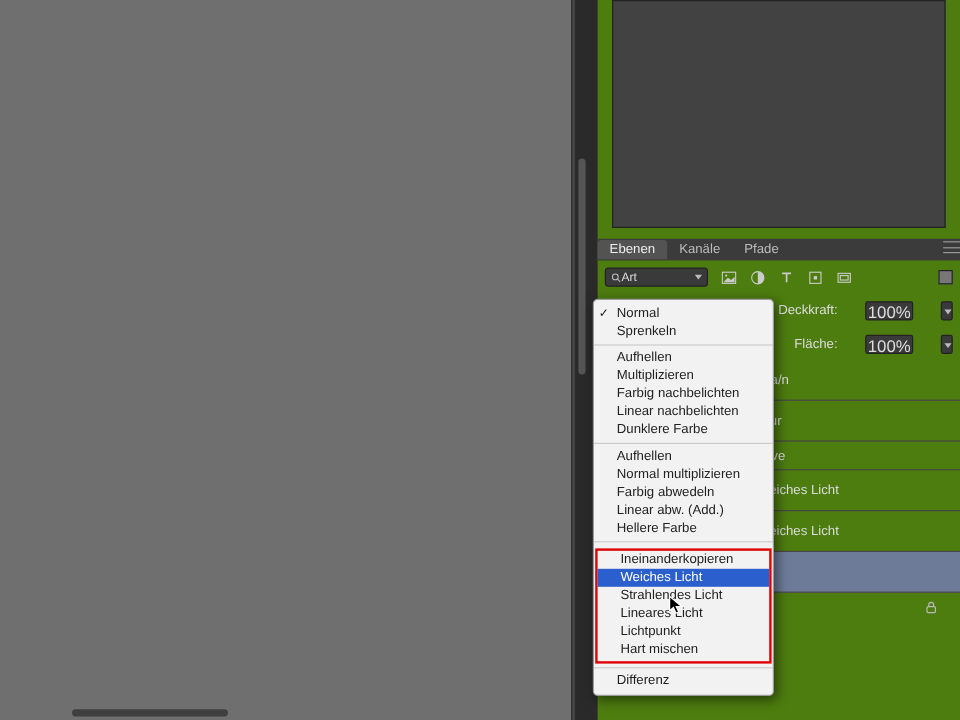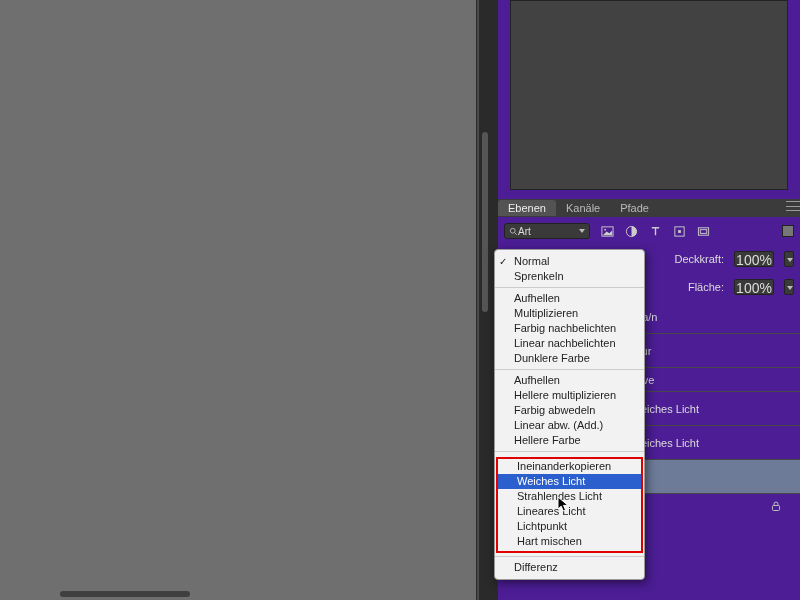--- a/index.html
+++ b/index.html
@@ -17,21 +17,21 @@
     position: absolute; left: 476px; top: 0; width: 4px; height: 100%;
     background: #4a4a4a; border-left: 1px solid #2a2a2a; border-right: 1px solid #2a2a2a;
   }
   .vscroll-thumb {
     position: absolute; left: 482px; top: 132px; width: 6px; height: 180px;
     background: #555; border-radius: 3px;
   }
 
   .right-panel {
     position: absolute; right: 0; top: 0; width: 302px; height: 600px;
-    background: #4c1d95; color: #ddd; font-size: 11px;
+    background: #4d7c0f; color: #ddd; font-size: 11px;
   }
   .preview {
     position: absolute; left: 12px; top: 0; width: 278px; height: 190px;
     background: #424242; border: 1px solid #222;
   }
 
   .tabs { position: absolute; top: 199px; left: 0; right: 0; height: 18px;
           background: #3b3b3b; display:flex; align-items:center; }
   .tab { padding: 2px 10px; font-size: 11px; color: #bbb; cursor: default; }
   .tab.active { background: #535353; color: #eee; border-top-left-radius: 3px; border-top-right-radius: 3px; }
@@ -44,21 +44,21 @@
     background:#3a3a3a; border:1px solid #222; border-radius:3px;
     width:86px; height:16px; padding:0 4px; color:#ddd; font-size:10px;
   }
   .search svg { width:9px; height:9px; }
   .search .tri { margin-left:auto; width:0;height:0;border-left:3px solid transparent;border-right:3px solid transparent;border-top:4px solid #bbb;}
   .fico { width:14px; height:14px; display:flex; align-items:center; justify-content:center; color:#ccc; margin-left:4px;}
   .fico svg { width:13px; height:13px; }
   .fill-swatch { width:12px;height:12px;background:#777;border:1px solid #222;margin-left:auto;}
 
   .opts { position:absolute; top:250px; left:6px; right:6px; display:flex; flex-direction:column; gap:10px; }
-  .optrow { display:flex; align-items:center; justify-content:flex-end; gap:10px; height:18px;}
+  .optrow { display:flex; align-items:center; justify-content:flex-end; gap:23px; height:18px;}
   .lab { color:#ddd; font-size:11px; }
   .pct {
     width:40px; height:16px; line-height:16px; text-align:center;
     background:#3a3a3a; border:1px solid #222; border-radius:2px; font-size:14px; color:#ddd;
   }
   .step { width:10px;height:16px;background:#3a3a3a;border:1px solid #222;border-radius:2px;position:relative;}
   .step::after{content:"";position:absolute;left:2px;top:6px;width:0;height:0;border-left:3px solid transparent;border-right:3px solid transparent;border-top:4px solid #bbb;}
 
   .layerlist { position:absolute; top:300px; left:0; right:0; bottom:10px; }
   .lrow { height:34px; display:flex; align-items:center; padding-left:135px; color:#ddd; font-size:11px; border-bottom:1px solid #474747;}
@@ -203,21 +203,21 @@
   </div>
   <div class="group">
     <div class="item">Aufhellen</div>
     <div class="item">Multiplizieren</div>
     <div class="item">Farbig nachbelichten</div>
     <div class="item">Linear nachbelichten</div>
     <div class="item">Dunklere Farbe</div>
   </div>
   <div class="group">
     <div class="item">Aufhellen</div>
-    <div class="item">Hellere multiplizieren</div>
+    <div class="item">Normal multiplizieren</div>
     <div class="item">Farbig abwedeln</div>
     <div class="item">Linear abw. (Add.)</div>
     <div class="item">Hellere Farbe</div>
   </div>
   <div class="group">
     <div class="redbox">
       <div class="item">Ineinanderkopieren</div>
       <div class="item hl">Weiches Licht</div>
       <div class="item">Strahlendes Licht</div>
       <div class="item">Lineares Licht</div>

